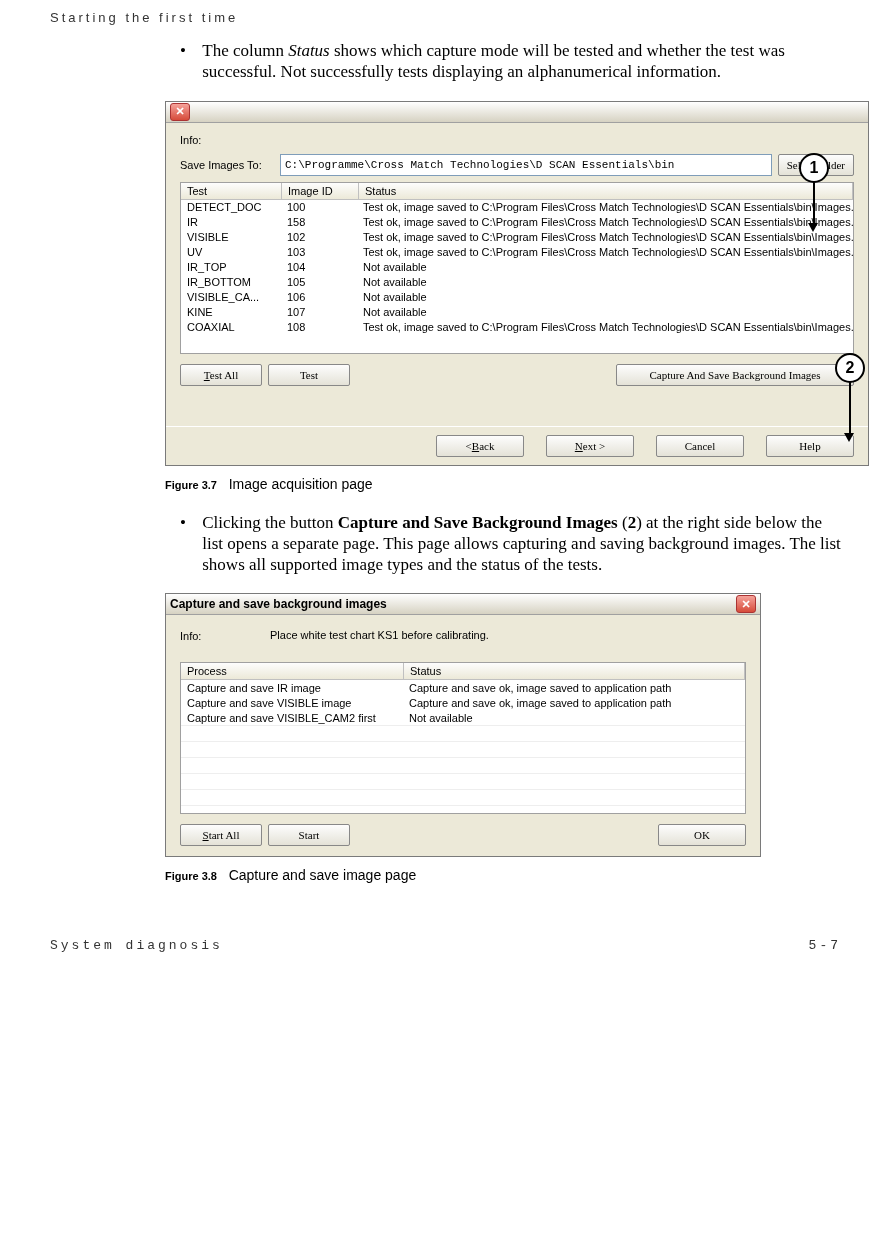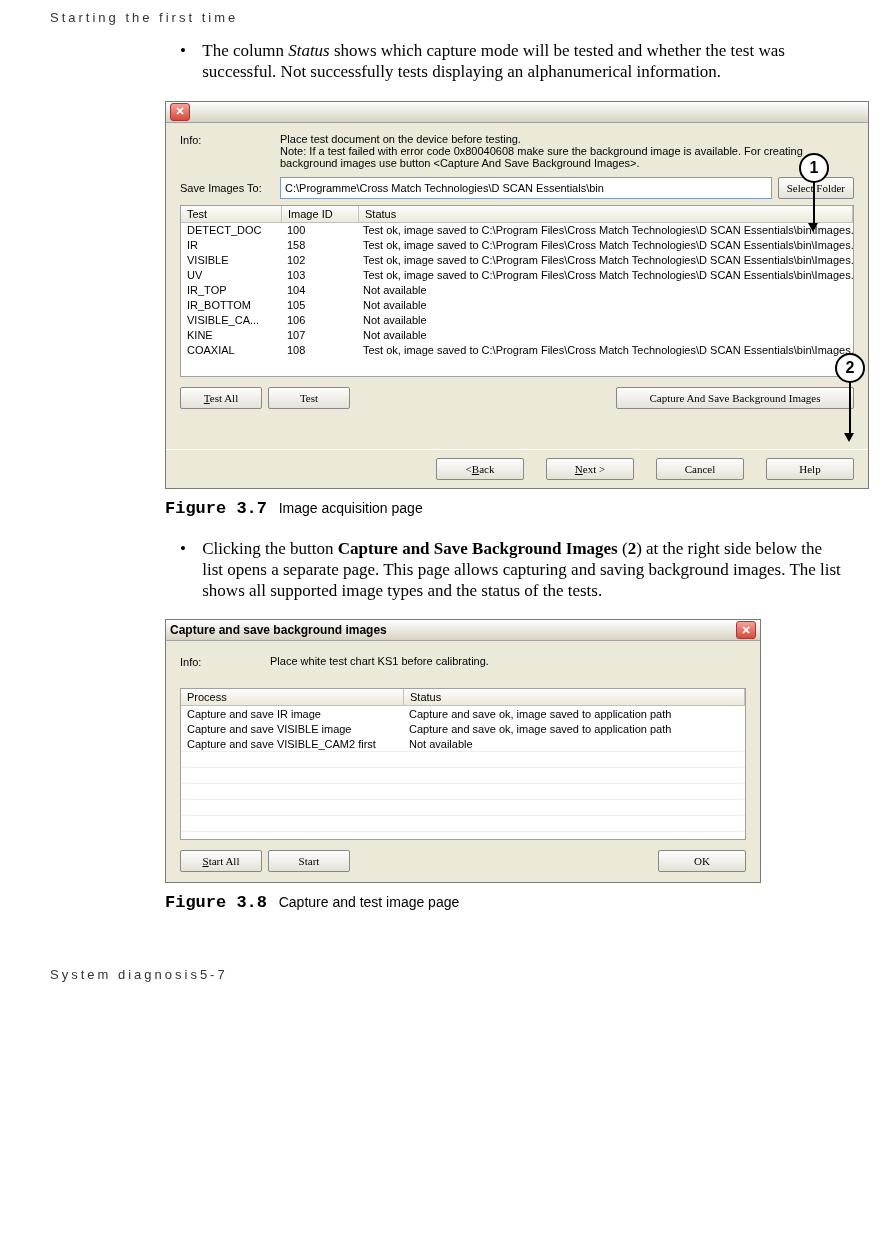--- a/index.html
+++ b/index.html
@@ -17,38 +17,38 @@
 .closebtn{width:18px;height:16px;background:linear-gradient(#f5a29a,#d64b3a);border:1px solid #a33;border-radius:3px;display:flex;align-items:center;justify-content:center;color:#fff;font-weight:bold;font-size:11px;line-height:1}
 .hdrband{background:#fff;border-bottom:1px solid #a0a0a0;padding:6px 14px 8px 14px;position:relative}
 .hdrband .h1{font-weight:bold;font-size:12px}
 .hdrband .h2{font-size:11px;margin-left:18px}
 .mag{position:absolute;right:10px;top:6px;width:32px;height:32px}
 .inner{padding:10px 14px 10px 14px}
 .row{display:flex;margin-bottom:6px}
 .lbl{width:100px;font-size:11px;padding-top:1px}
 .val{flex:1;font-size:11px}
 .pathbox{display:flex;align-items:center;gap:6px}
-.pathinput{flex:1;height:18px;border:1px solid #7f9db9;background:#fff;padding:1px 4px;font-size:11px;font-family:Liberation Sans, sans-serif}
+.pathinput{flex:1;height:18px;border:1px solid #7f9db9;background:#fff;padding:1px 4px;font-size:11px;font-family:Liberation Mono, monospace}
 .btn{height:20px;border:1px solid #888;background:linear-gradient(#fdfdfd,#e4e2d7);font-size:11px;font-family:Tahoma;padding:0 8px;display:inline-flex;align-items:center;justify-content:center;border-radius:2px;cursor:default}
 .btn.small{height:20px}
 .tablebox{border:1px solid #a0a0a0;background:#fff;margin-top:6px}
 .thead{display:flex;background:linear-gradient(#fdfdfd,#ece9d8);border-bottom:1px solid #c0c0c0;font-size:11px}
 .th{border-right:1px solid #c0c0c0;padding:2px 6px}
 .tbody{font-size:11px}
 .tr{display:flex;height:15px;align-items:center}
 .td{padding:0 6px;overflow:hidden;white-space:nowrap;text-overflow:clip}
 .btnrow{display:flex;margin-top:10px;gap:6px}
 .btnrow .spacer{flex:1}
 .footer-btns{display:flex;justify-content:flex-end;gap:22px;padding:8px 14px;border-top:1px solid #fff}
 .figcap{font-family:Verdana,Arial,sans-serif;font-size:14px;margin:6px 0 20px 115px}
-.figcap b{font-family:Liberation Mono, monospace;font-weight:bold;font-size:17px}
+.figcap b{font-family:Liberation Sans, sans-serif;font-weight:bold;font-size:11px}
 .callout{position:absolute;width:26px;height:26px;border:2.5px solid #000;border-radius:50%;background:#fff;display:flex;align-items:center;justify-content:center;font-family:Arial;font-weight:bold;font-size:16px;z-index:10}
 .callout-line{position:absolute;background:#000;z-index:9}
 .arrowhead{position:absolute;width:0;height:0;border-left:5px solid transparent;border-right:5px solid transparent;border-top:9px solid #000;z-index:9}
-.pgfoot{display:flex;font-family:Liberation Sans, sans-serif;letter-spacing:3px;font-size:13px;color:#333;padding:20px 50px 10px 50px}
+.pgfoot{display:flex;justify-content:space-between;font-family:Liberation Mono, monospace;letter-spacing:3px;font-size:13px;color:#333;padding:20px 50px 10px 50px}
 .underline-acc{text-decoration:underline}
 </style>
 </head>
 <body>
 
 <div class="page">
  <div class="running-head">Starting the first time</div>
 
  <div class="body-text">
   <span class="bullet">•</span>
@@ -64,22 +64,20 @@
   <div class="callout-line" style="left:684px;top:280px;width:2px;height:54px"></div>
   <div class="arrowhead" style="left:679px;top:332px"></div>
 
   <div class="win" style="width:702px">
    <div class="titlebar">
     <span class="closebtn">✕</span>
    </div>
    <div class="inner">
     <div class="row">
      <div class="lbl">Info:</div>
-     <div class="val" style="white-space:pre-line">Place test document on the device before testing.
-Note: If a test failed with error code 0x80040608 make sure the background image is available. For creating background images use button &lt;Capture And Save Background Images&gt;.</div>
     </div>
     <div class="row" style="align-items:center;margin-top:8px">
      <div class="lbl">Save Images To:</div>
      <div class="val pathbox">
       <input class="pathinput" readonly="" value="C:\Programme\Cross Match Technologies\D SCAN Essentials\bin" style="">
       <span class="btn small">Select Folder</span>
      </div>
     </div>
 
     <div class="tablebox" style="height:170px">
@@ -219,19 +217,19 @@
     </div>
     <div class="btnrow">
      <span class="btn" style="width:64px"><span style="text-decoration:underline">S</span>tart All</span>
      <span class="btn" style="width:64px">Start</span>
      <span class="spacer"></span>
      <span class="btn" style="width:70px">OK</span>
     </div>
    </div>
   </div>
  </div>
- <div class="figcap"><b>Figure 3.8</b>&nbsp;&nbsp;&nbsp;<span>Capture and test image page</span></div>
+ <div class="figcap"><b>Figure 3.8</b>&nbsp;&nbsp;&nbsp;<span>Capture and save image page</span></div>
 </div>
 
 <div class="pgfoot">
  <span>System diagnosis</span>
  <span>5-7</span>
 </div>
 
 </body></html>

